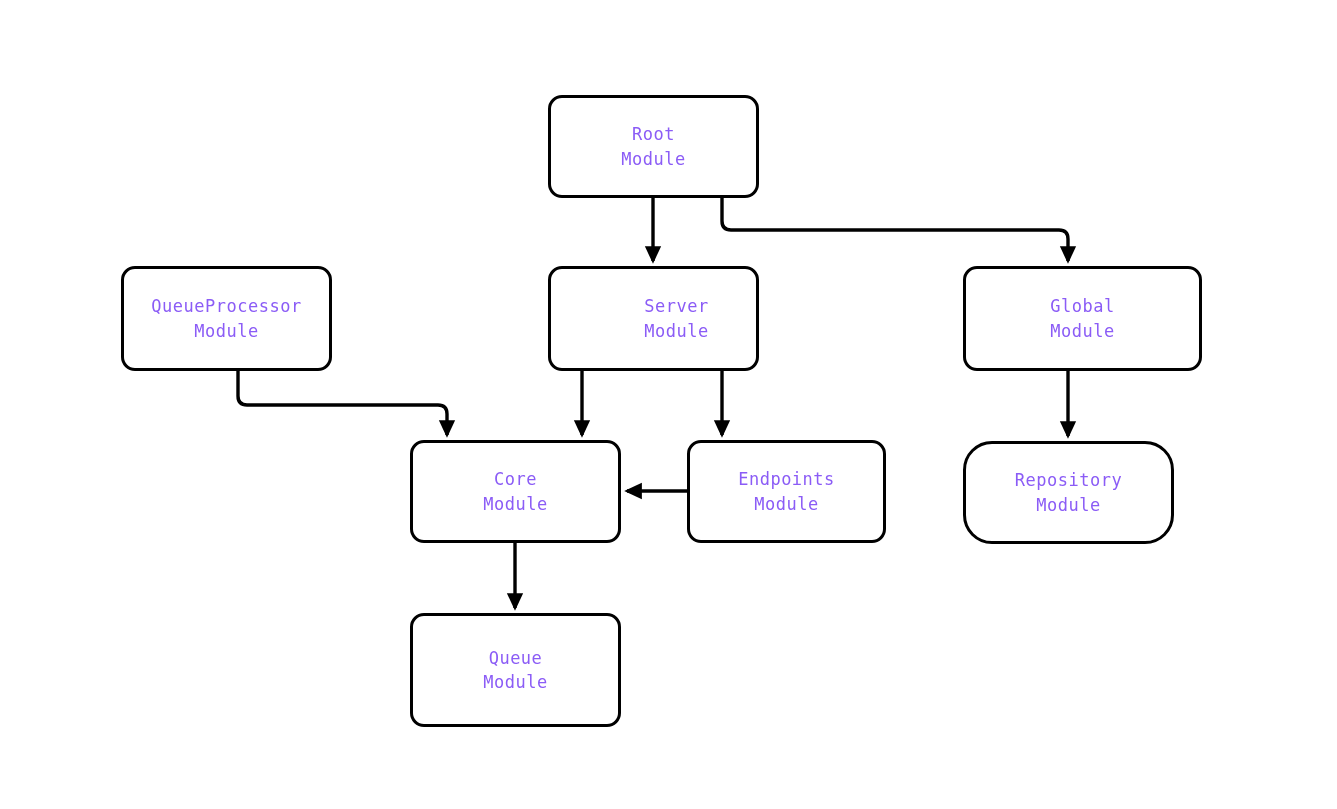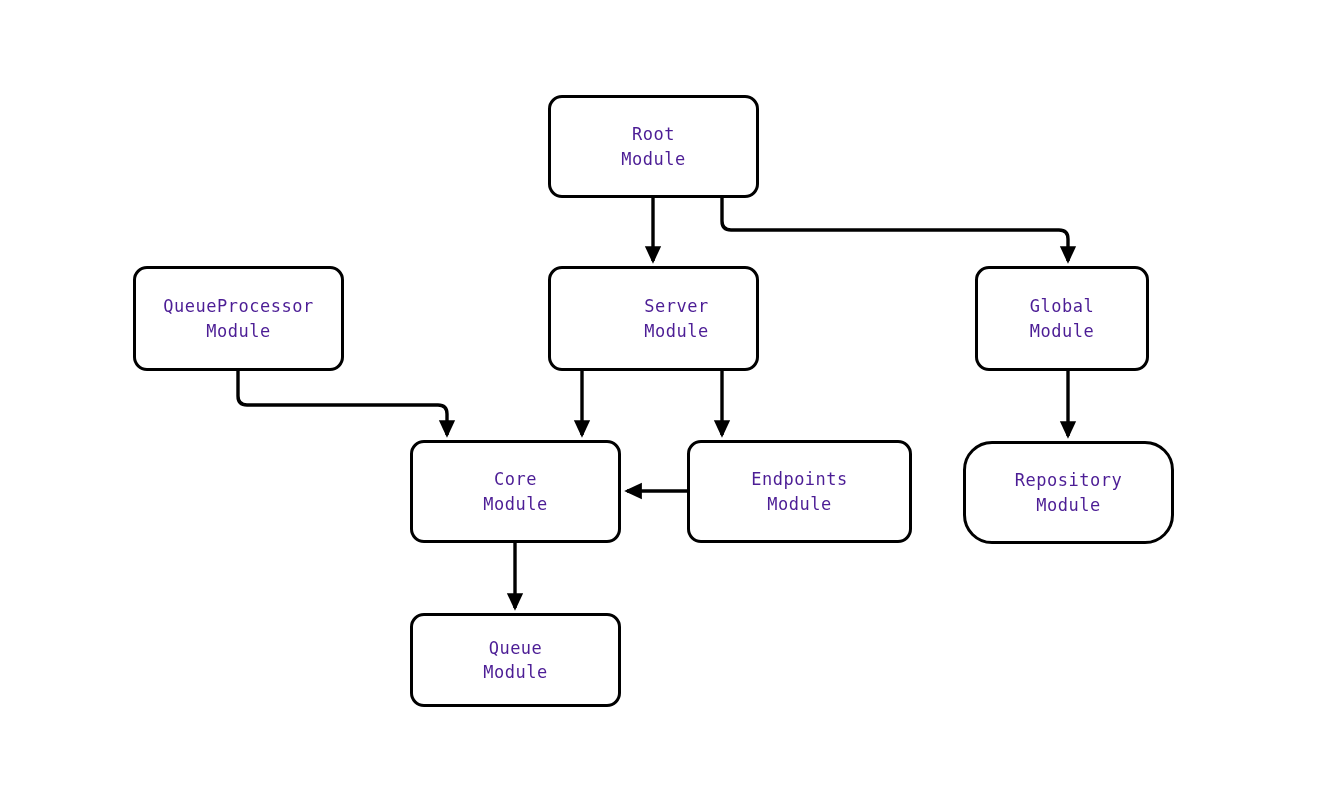--- a/index.html
+++ b/index.html
@@ -28,21 +28,21 @@
     position: absolute;
     box-sizing: border-box;
     background: #ffffff;
     border: 3px solid #000000;
     border-radius: 14px;
     display: flex;
     flex-direction: column;
     align-items: center;
     justify-content: center;
     text-align: center;
-    color: #4c1d95;
+    color: #8b5cf6;
     font-size: 17px;
     line-height: 1.42;
     letter-spacing: 0.5px;
     z-index: 2;
   }
   .node-line {
     display: block;
     white-space: pre;
   }
 </style>
@@ -73,48 +73,48 @@
     <path d="M 1068 371 L 1068 436" fill="none" stroke="#000000" stroke-width="3.4" marker-end="url(#arrowhead)"></path>
 
     <path d="M 515 543 L 515 608" fill="none" stroke="#000000" stroke-width="3.4" marker-end="url(#arrowhead)"></path>
   </svg>
 
   <div class="node" style="left:548px; top:95px; width:211px; height:103px;">
     <span class="node-line">Root</span>
     <span class="node-line">Module</span>
   </div>
 
-  <div class="node" style="left:133px; top:266px; width:211px; height:105px;">
+  <div class="node" style="left:121px; top:266px; width:211px; height:105px;">
     <span class="node-line">QueueProcessor</span>
     <span class="node-line">Module</span>
   </div>
 
   <div class="node" style="left:548px; top:266px; width:211px; height:105px;padding-left:46px;">
     <span class="node-line">Server</span>
     <span class="node-line">Module</span>
   </div>
 
-  <div class="node" style="left:963px; top:266px; width:174px; height:105px;margin-left:12px;">
+  <div class="node" style="left:963px; top:266px; width:239px; height:105px;">
     <span class="node-line">Global</span>
     <span class="node-line">Module</span>
   </div>
 
   <div class="node" style="left:410px; top:440px; width:211px; height:103px;">
     <span class="node-line">Core</span>
     <span class="node-line">Module</span>
   </div>
 
-  <div class="node" style="left:687px; top:440px; width:225px; height:103px;">
+  <div class="node" style="left:687px; top:440px; width:199px; height:103px;">
     <span class="node-line">Endpoints</span>
     <span class="node-line">Module</span>
   </div>
 
   <div class="node" style="left:963px; top:441px; width:211px; height:103px;border-radius:29px;">
     <span class="node-line">Repository</span>
     <span class="node-line">Module</span>
   </div>
 
-  <div class="node" style="left:410px; top:613px; width:211px; height:94px;">
+  <div class="node" style="left:410px; top:613px; width:211px; height:114px;">
     <span class="node-line">Queue</span>
     <span class="node-line">Module</span>
   </div>
 
 </div>
 
 </body></html>

